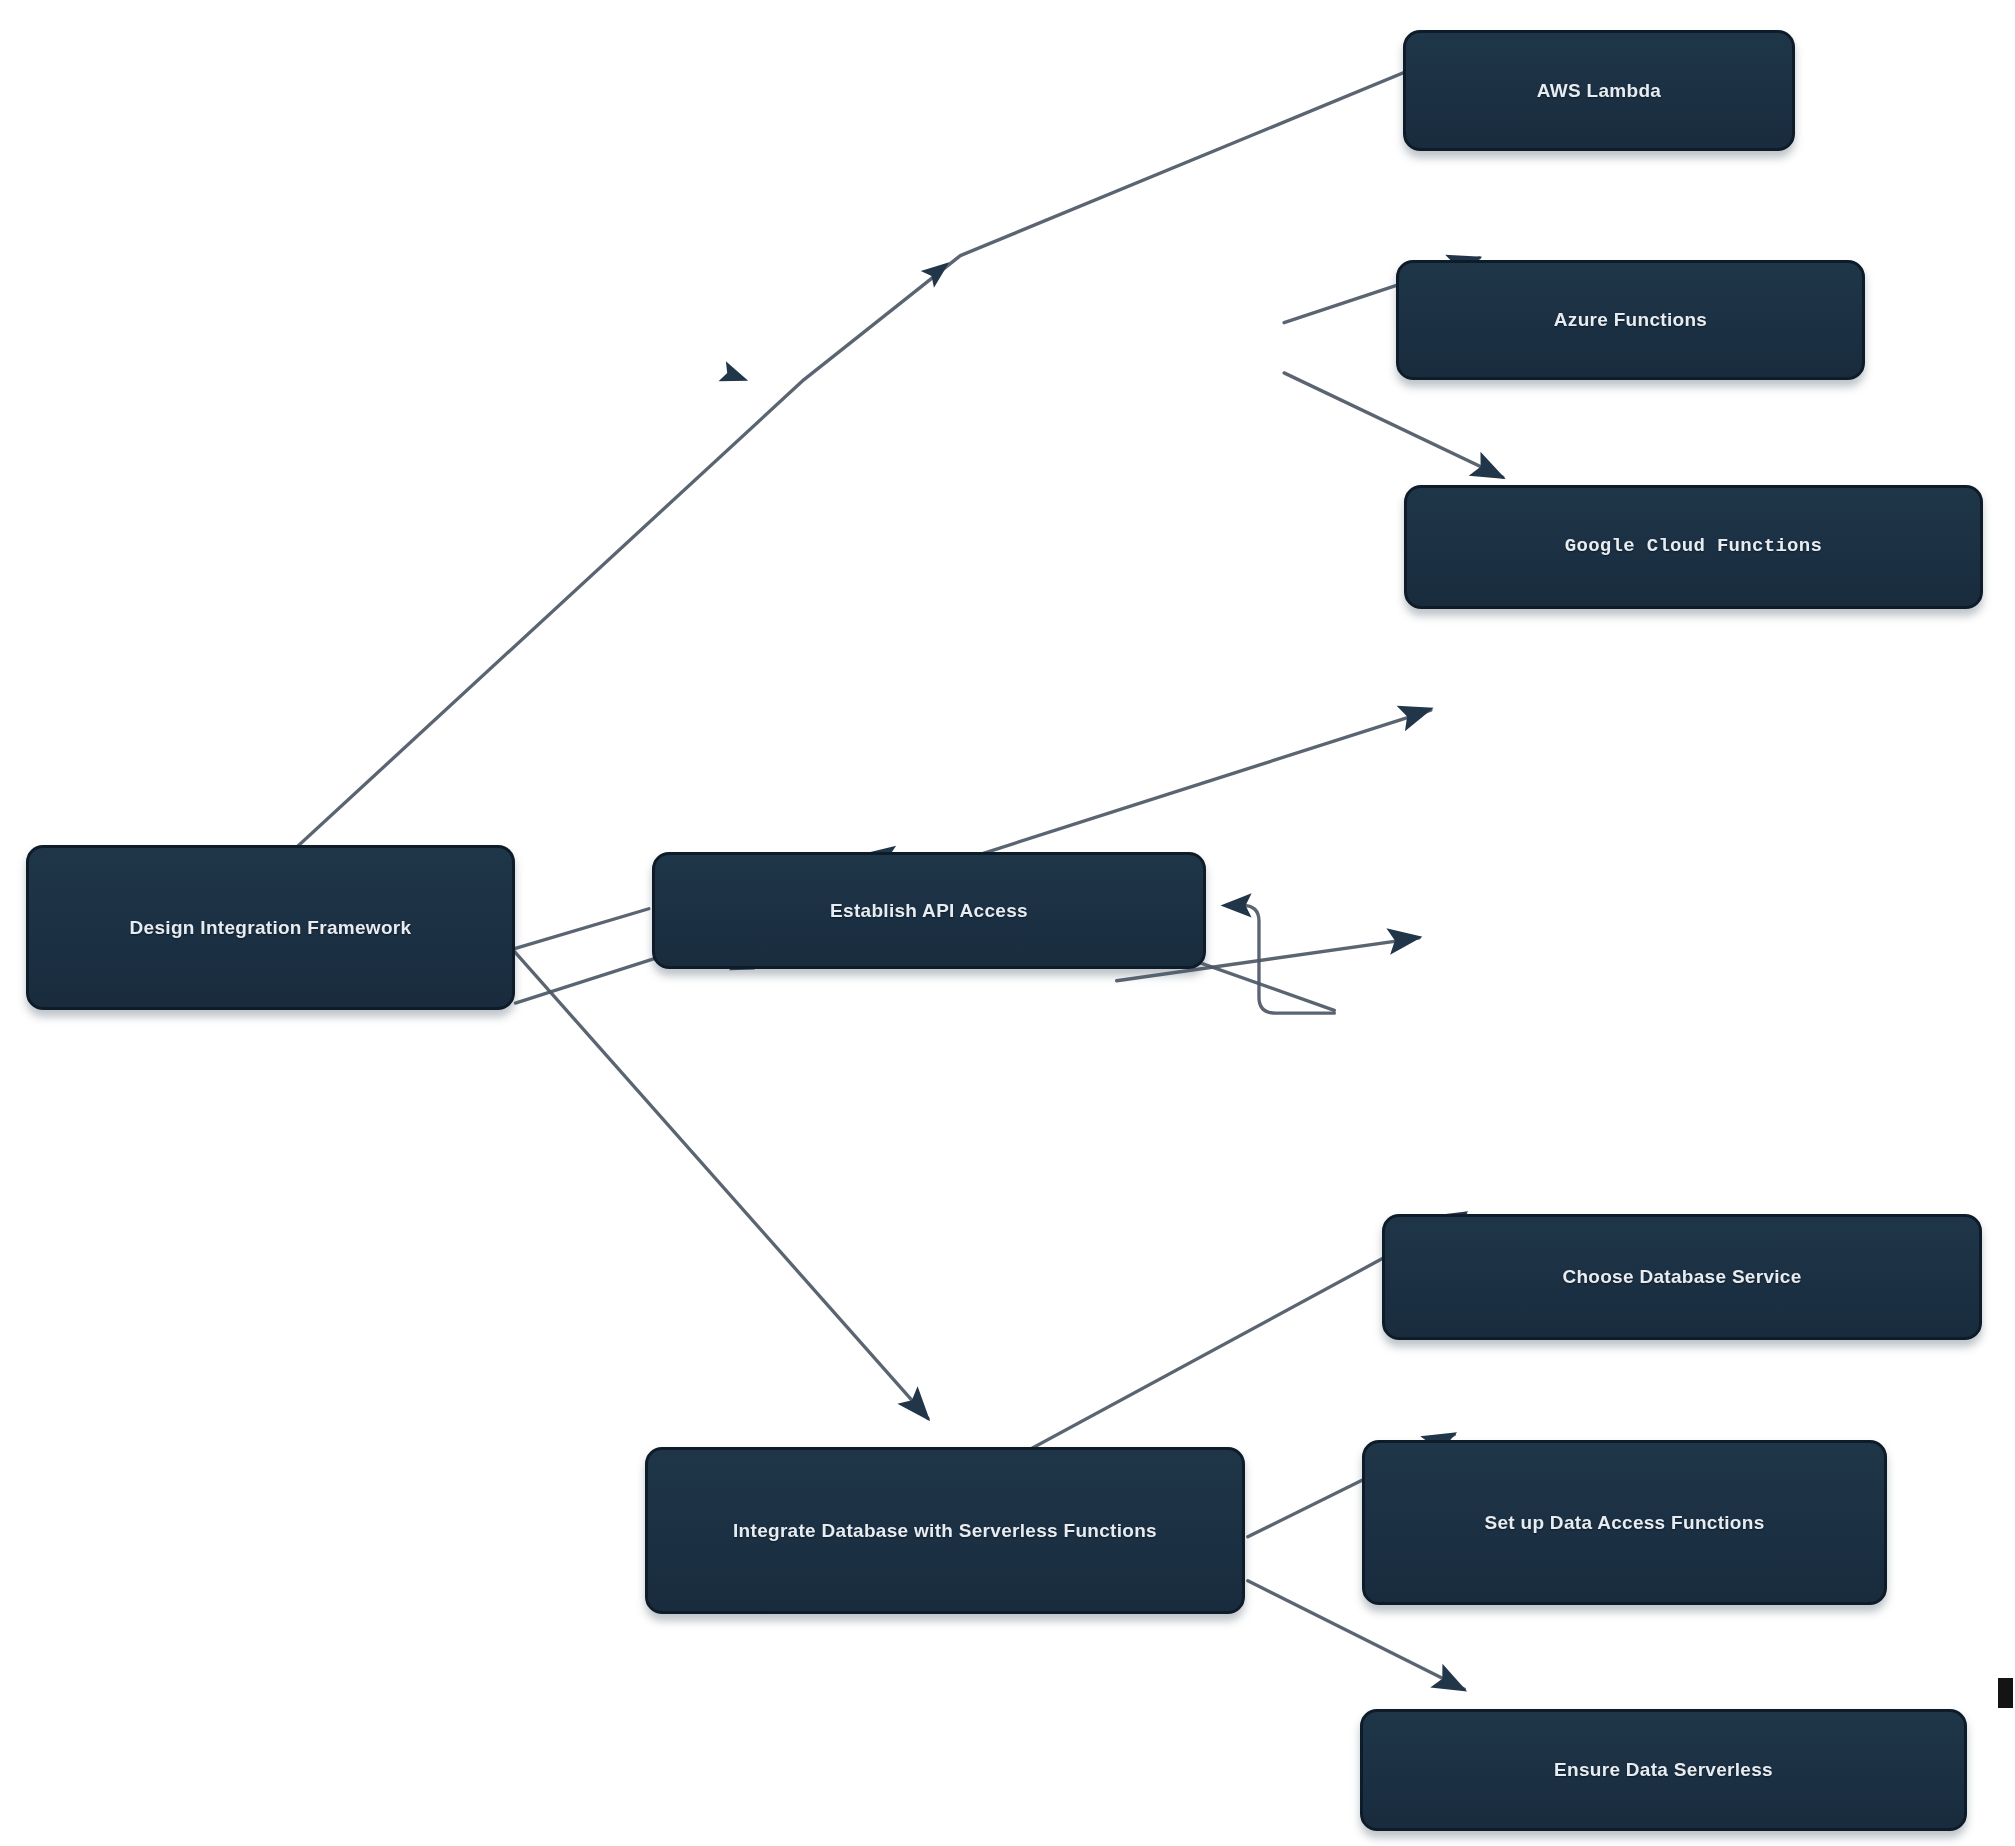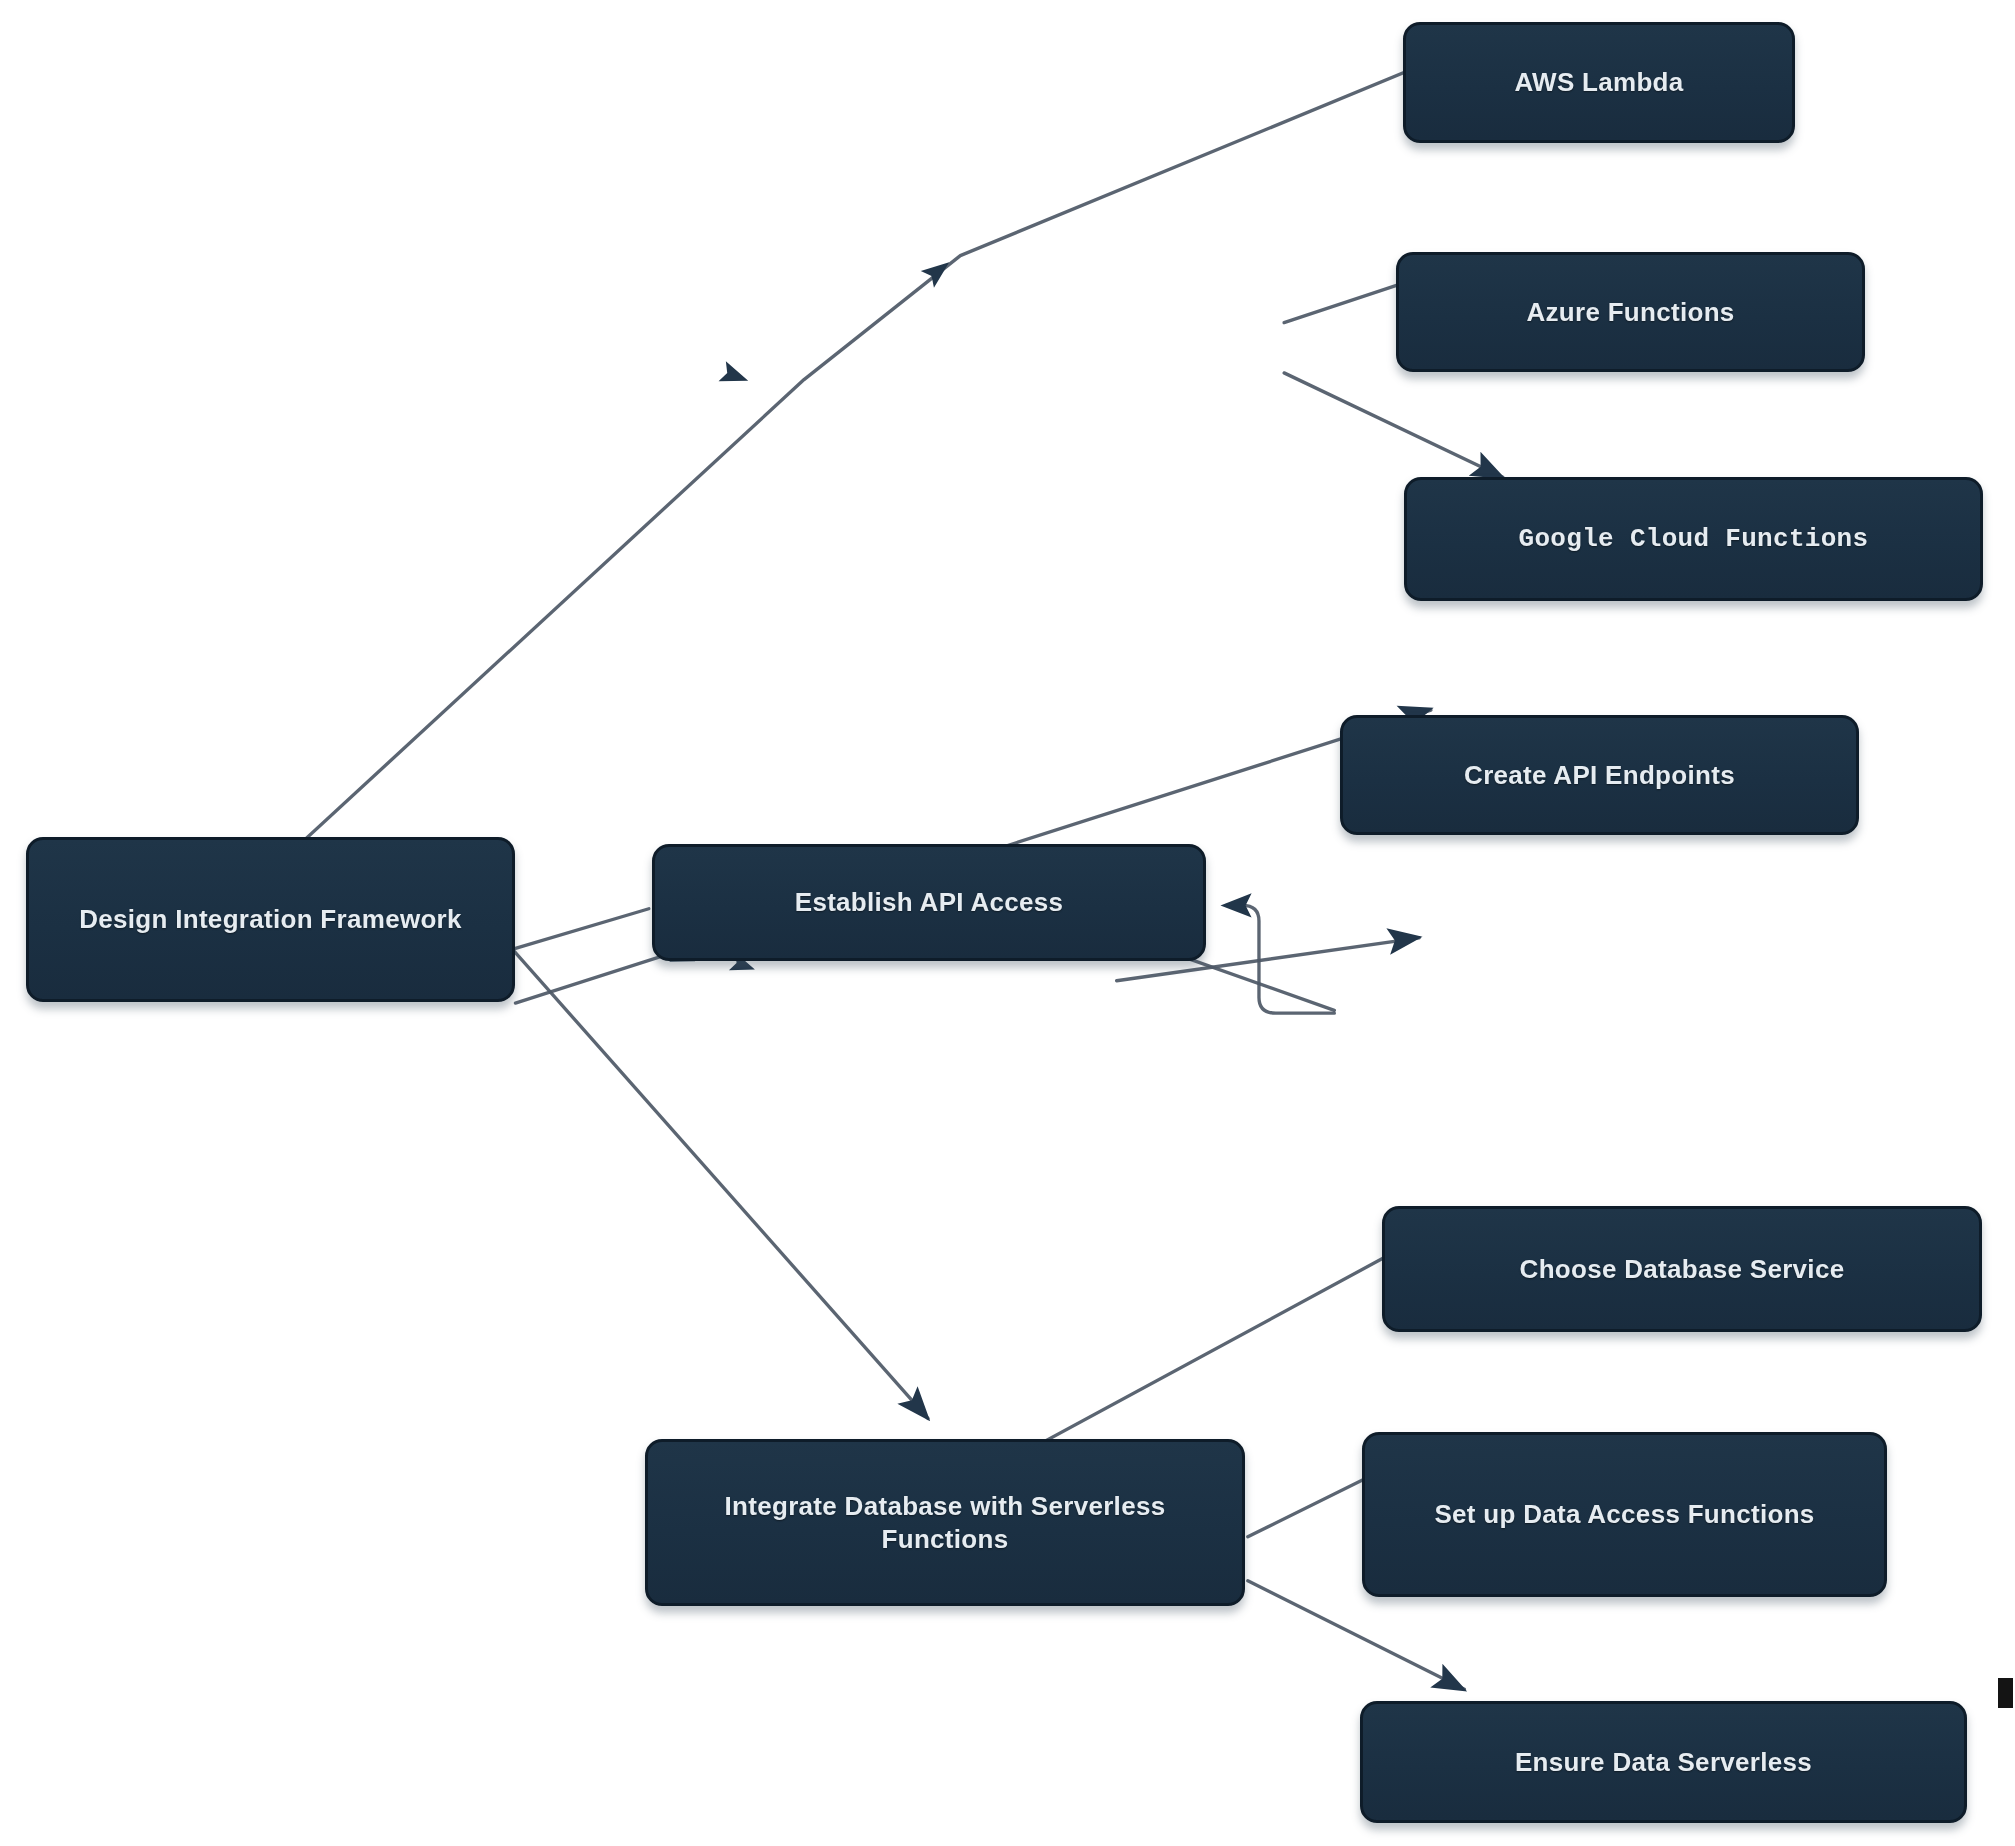--- a/index.html
+++ b/index.html
@@ -22,25 +22,26 @@
     display: flex;
     align-items: center;
     justify-content: center;
     text-align: center;
     background: linear-gradient(180deg, #1f3548 0%, #1b3043 55%, #192c3e 100%);
     border: 3.9px solid #0e1c29;
     border-radius: 17px;
     box-shadow: 0 6.7px 9px rgba(70, 85, 100, 0.35);
     color: #e6ecf1;
     font-weight: bold;
-    font-size: 26px;
+    font-size: 19px;
     line-height: 1.25;
     padding: 11px 27px;
     text-shadow: 0 1.1px 1.7px rgba(0,0,0,0.45);
     letter-spacing: 0.3px;
+    margin-top: 8px;
   }
   .stray-mark {
     position: absolute;
     background: #141414;
   }
 </style>
 </head>
 <body>
 
 <div id="stage">
@@ -84,23 +85,20 @@
   </div>
     <div class="flow-node" style="left: 1404px; top: 477px; width: 579px; height: 124px; font-family: Liberation Mono, monospace;">
     <span class="flow-node-label">Google Cloud Functions</span>
   </div>
     <div class="flow-node" style="left: 26px; top: 837px; width: 489px; height: 165px;">
     <span class="flow-node-label">Design Integration Framework</span>
   </div>
     <div class="flow-node" style="left: 652px; top: 844px; width: 554px; height: 117px;">
     <span class="flow-node-label">Establish API Access</span>
   </div>
-    <div class="flow-node" style="left: 1340px; top: 715px; width: 519px; height: 120px;">
-    <span class="flow-node-label">Create API Endpoints</span>
-  </div>
     <div class="flow-node" style="left: 645px; top: 1439px; width: 600px; height: 167px;">
     <span class="flow-node-label">Integrate Database with Serverless Functions</span>
   </div>
     <div class="flow-node" style="left: 1382px; top: 1206px; width: 600px; height: 126px;">
     <span class="flow-node-label">Choose Database Service</span>
   </div>
     <div class="flow-node" style="left: 1362px; top: 1432px; width: 525px; height: 165px;">
     <span class="flow-node-label">Set up Data Access Functions</span>
   </div>
     <div class="flow-node" style="left: 1360px; top: 1701px; width: 607px; height: 122px;">

